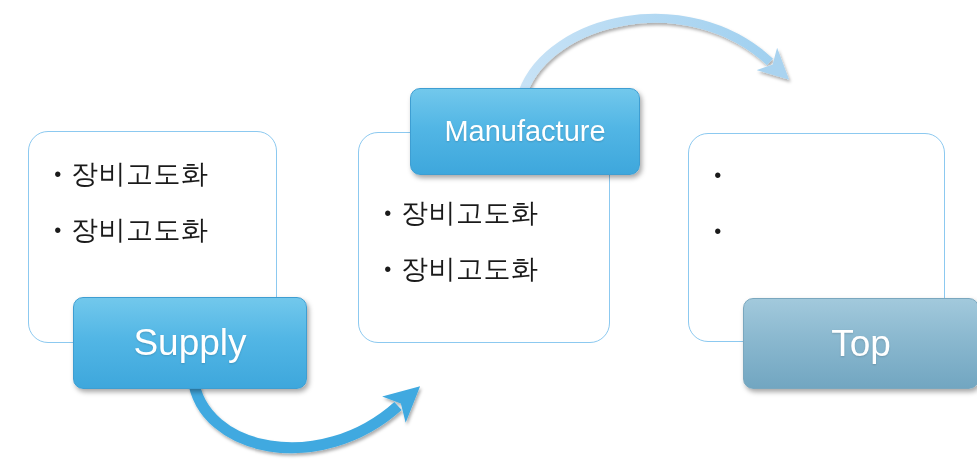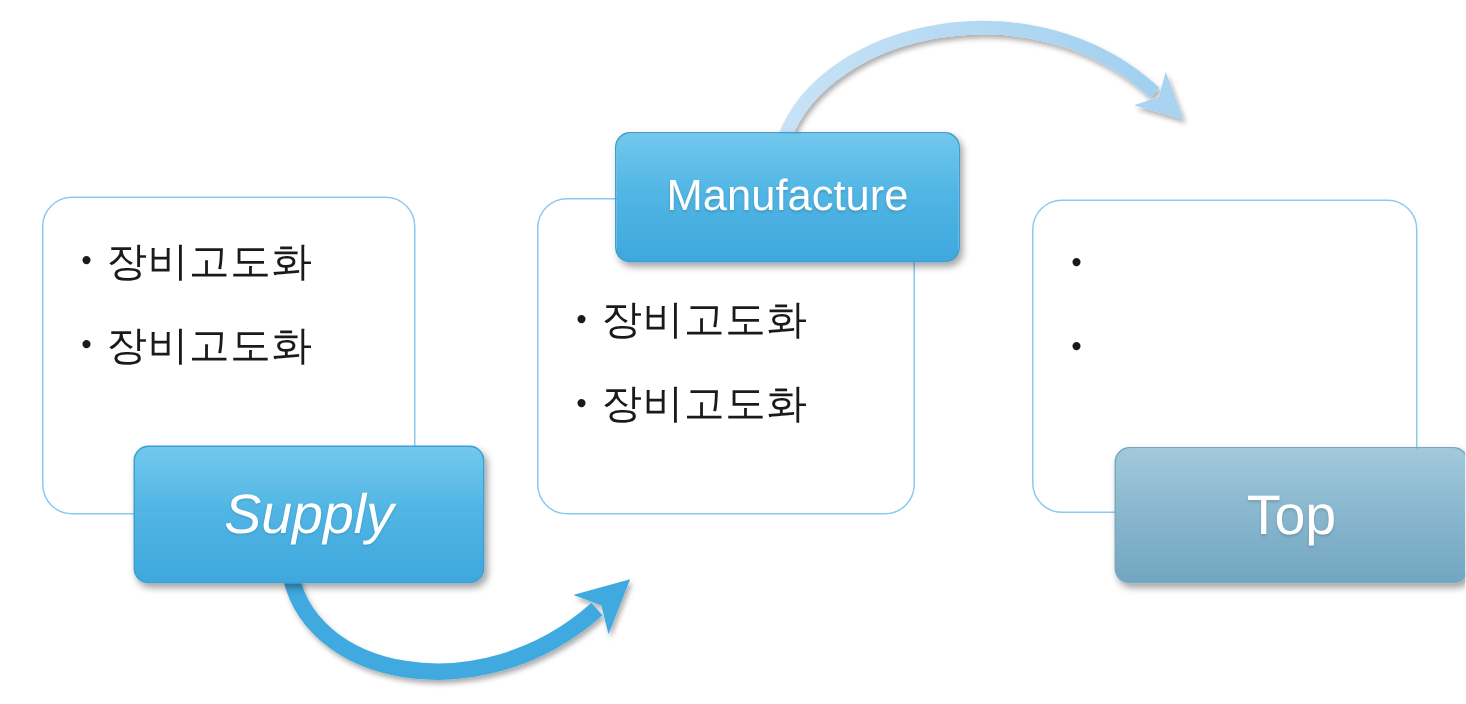--- a/index.html
+++ b/index.html
@@ -65,21 +65,21 @@
     text-shadow: 0 1px 2px rgba(0,0,0,0.15);
   }
   .label-bright {
     background: linear-gradient(to bottom, #72C8EC 0%, #52B6E5 45%, #3EA7DC 100%);
     border: 1px solid #3E9ED2;
   }
   .label-muted {
     background: linear-gradient(to bottom, #A2C9DC 0%, #8AB8CF 45%, #72A6C1 100%);
     border: 1px solid #7AA7BE;
   }
-  .box-supply      { left: 89px;  top: 297px; width: 232px; height: 90px; font-size: 37px; font-style: italic; }
+  .box-supply      { left: 73px;  top: 297px; width: 232px; height: 90px; font-size: 37px; }
   .box-manufacture { left: 410px; top: 88px;  width: 228px; height: 85px; font-size: 29px; }
   .box-top         { left: 743px; top: 298px; width: 234px; height: 89px; font-size: 37px; }
 </style>
 </head>
 <body>
 
 <div class="canvas">
 
   <svg class="arrows" viewBox="0 0 977 469" xmlns="http://www.w3.org/2000/svg">
     <defs>

